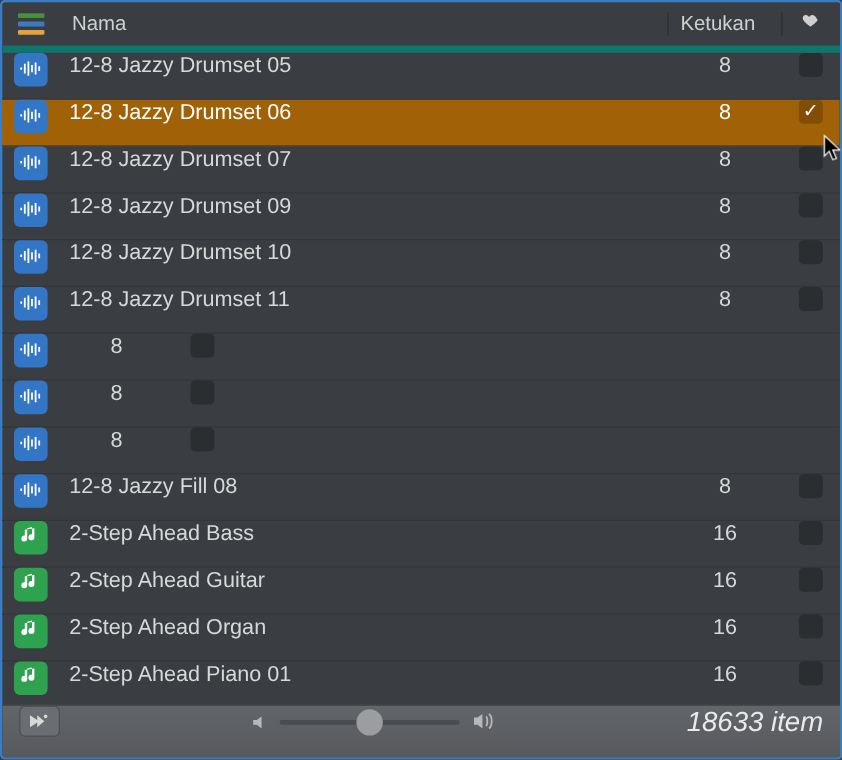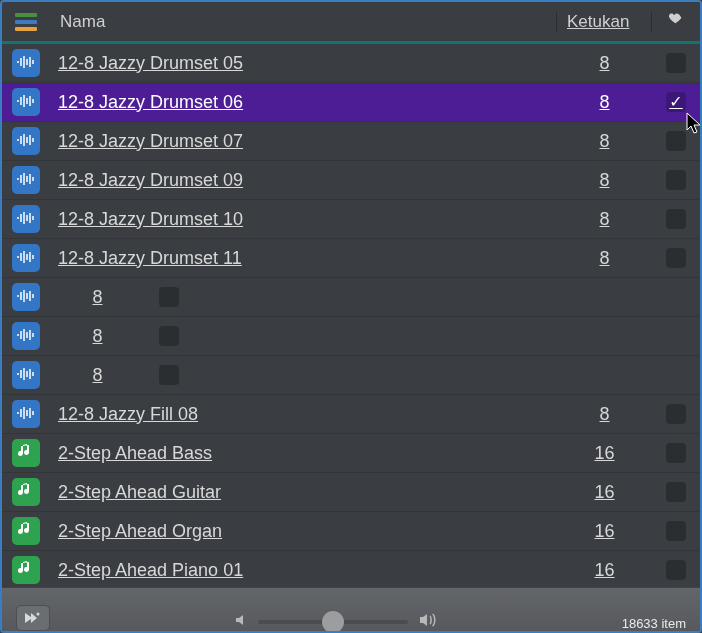--- a/index.html
+++ b/index.html
@@ -12,41 +12,40 @@
     overflow: hidden;
     border: 2px solid #3a7dc0;
     border-radius: 4px;
     position: relative;
   }
   .header {
     display: flex;
     align-items: center;
     height: 42px;
     background: #3a3e42;
-    border-bottom: 3px solid #0f766e;
+    border-bottom: 6px solid #0f766e;
     font-size: 17px;
     color: #cfcfcf;
   }
   .header-browser {
     width: 48px;
     display: flex;
     justify-content: center;
     align-items: center;
   }
   .header-name {
     flex: 1;
     border-right: 1px solid #2a2d30;
     padding-left: 10px;
   }
   .header-beats {
     width: 95px;
     text-align: left;
     padding-left: 10px;
     border-right: 1px solid #2a2d30;
-    text-decoration: underline;
   }
   .header-fav {
     width: 48px;
     display: flex;
     justify-content: center;
     align-items: center;
   }
   .browser-icon {
     width: 22px;
     height: 18px;
@@ -64,28 +63,27 @@
     overflow-y: auto;
     scrollbar-width: thin;
     scrollbar-color: #6c6f72 #2e3135;
   }
   .list::-webkit-scrollbar { width: 16px; }
   .list::-webkit-scrollbar-track { background: #2e3135; }
   .list::-webkit-scrollbar-thumb { background: #6c6f72; border-radius: 8px; border: 3px solid #2e3135; }
 
   .row {
     display: flex;
-    align-items: center;
+    align-items: flex-start;
     height: 39px;
     border-bottom: 1px solid #333639;
     font-size: 18px;
     cursor: pointer;
-    text-decoration: underline;
-  }
-  .row.selected { background: #4c1d95; color: #fff; }
+  }
+  .row.selected { background: #a16207; color: #fff; }
   .row-icon { width: 48px; display: flex; justify-content: center; align-items: center; }
   .row-name { flex: 1; padding-left: 8px; white-space: nowrap; overflow: hidden; text-overflow: ellipsis; }
   .row-beats { width: 95px; text-align: center; }
   .row-fav { width: 48px; display: flex; justify-content: center; align-items: center; }
 
   .tile {
     width: 28px; height: 28px; border-radius: 5px;
     display: flex; justify-content: center; align-items: center;
   }
   .tile.audio { background: #3476c6; }
@@ -102,24 +100,25 @@
   .row.selected .fav-box { background: rgba(0,0,0,0.20); }
   .fav-check { color: #fff; font-size: 16px; line-height: 1; }
 
   .footer {
     position: absolute;
     bottom: 0; left: 0; right: 0;
     height: 44px;
     background: linear-gradient(#626569, #57595d);
     border-top: 1px solid #444;
     display: flex;
-    align-items: flex-end;
+    align-items: flex-start;
     padding: 0 14px;
-    font-size: 13px;
+    font-size: 23px;
     color: #eaeaea;
+    font-style: italic;
   }
   .preview-btn {
     width: 34px; height: 26px;
     background: #6a6d71;
     border: 1px solid #4c4f52;
     border-radius: 5px;
     display: flex; justify-content: center; align-items: center;
     cursor: pointer;
   }
   .vol-group {

